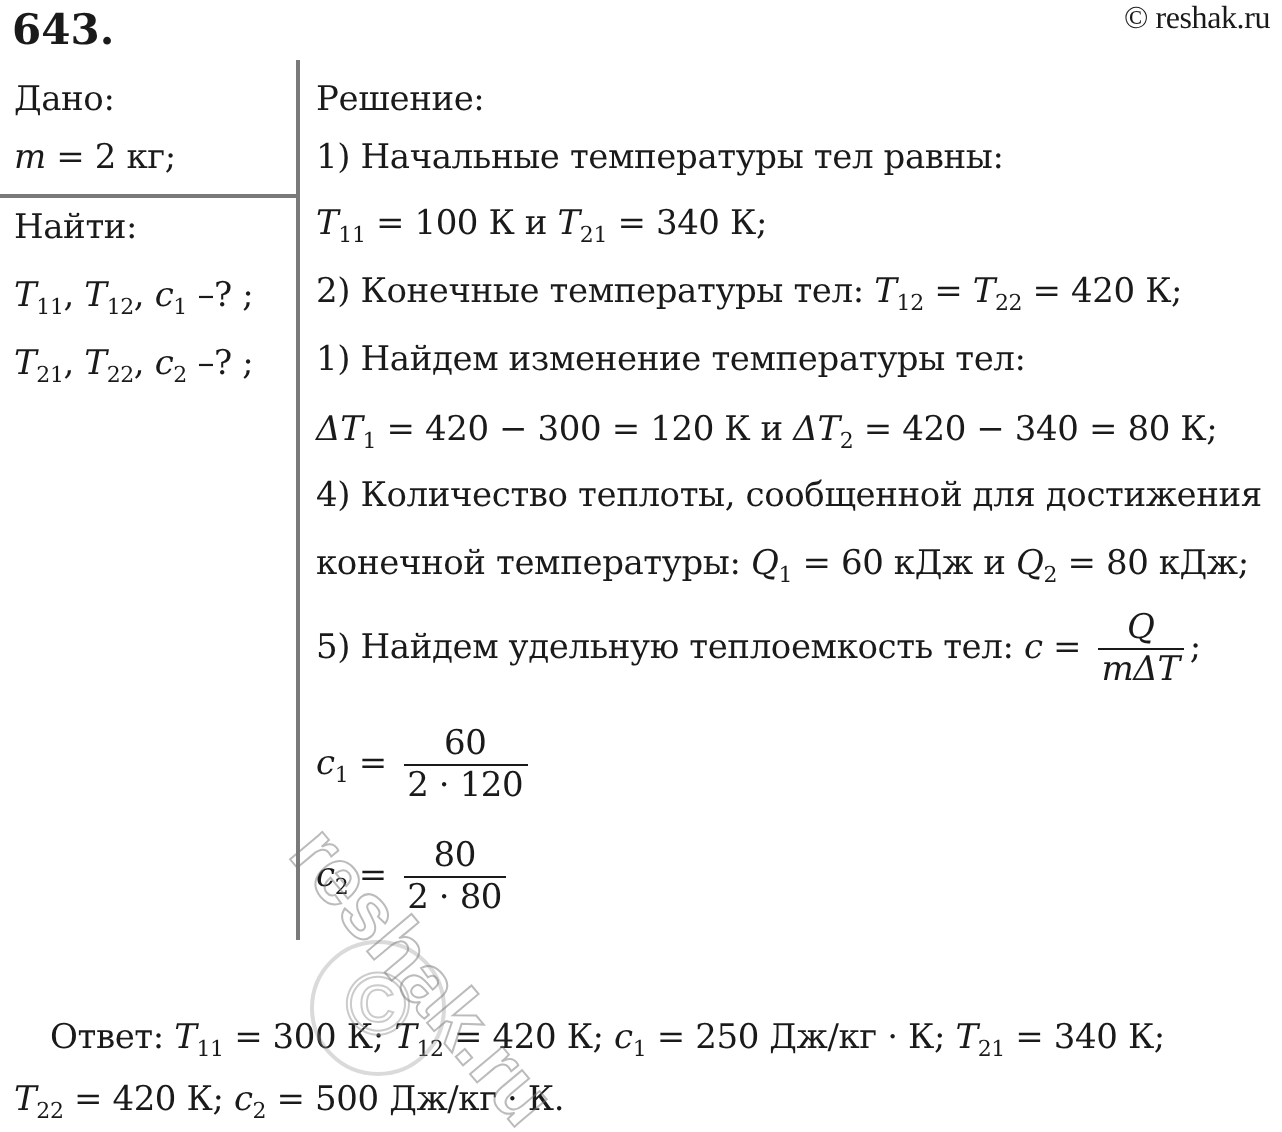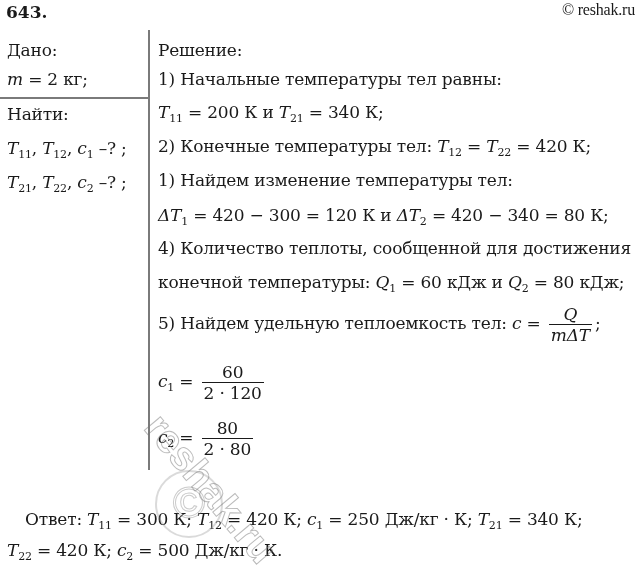--- a/index.html
+++ b/index.html
@@ -3,21 +3,21 @@
   <meta charset="utf-8">
   <style>
     html, body { margin: 0; padding: 0; background: #ffffff; }
     body {
       width: 641px; height: 566px; position: relative; overflow: hidden;
       font-family: "DejaVu Serif", "Liberation Serif", serif;
       color: #1a1a1a;
     }
     .abs { position: absolute; white-space: nowrap; }
     .txt { font-size: 17px; line-height: 20px; letter-spacing: -0.2px; }
-    .num { font-weight: bold; font-size: 17px; left: 6px; top: 2px; }
+    .num { font-weight: bold; font-size: 21px; left: 6px; top: 2px; }
     .copy { right: 6px; top: 0px; font-family: "Liberation Serif", serif; font-size: 16px; }
     .vline { position: absolute; left: 148px; top: 30px; width: 1.5px; height: 440px; background: #7a7a7a; }
     .hline { position: absolute; left: 0; top: 97px; width: 149px; height: 1.5px; background: #7a7a7a; }
     i.v { font-style: italic; }
     sub { font-size: 11px; vertical-align: -4px; line-height: 0; text-align: center; }
     .frac { display: inline-block; vertical-align: middle; text-align: center; margin: 0 3px; }
     .frac .n { display: block; padding: 0 2px; line-height: 20px; }
     .frac .d { display: block; border-top: 1.3px solid #1a1a1a; padding: 0 2px; line-height: 20px; }
     .wm { position: absolute; color: rgba(120,120,120,0.35); font-family: "Liberation Sans", sans-serif; pointer-events: none; }
     .wm-text { left: 150px; top: 470px; font-size: 40px; transform: rotate(50deg); transform-origin: left top;
@@ -43,21 +43,21 @@
 <div class="abs txt" style="left:7px;top:138px;">
   <i class="v">T</i><sub>11</sub><span>, </span><i class="v">T</i><sub>12</sub><span>, </span><i class="v">c</i><sub>1</sub><span> –? ;</span>
 </div>
 <div class="abs txt" style="left:7px;top:172px;">
   <i class="v">T</i><sub>21</sub><span>, </span><i class="v">T</i><sub>22</sub><span>, </span><i class="v">c</i><sub>2</sub><span> –? ;</span>
 </div>
 
 <div class="abs txt" style="left:158px;top:40px;">Решение:</div>
 <div class="abs txt" style="left:158px;top:69px;">1) Начальные температуры тел равны:</div>
 <div class="abs txt" style="left:158px;top:102px;">
-  <i class="v">T</i><sub>11</sub><span> = 200 К   и  </span><i class="v">T</i><sub>21</sub><span> = 340 К;</span>
+  <i class="v">T</i><sub>11</sub><span> = 100 К   и  </span><i class="v">T</i><sub>21</sub><span> = 340 К;</span>
 </div>
 <div class="abs txt" style="left:158px;top:136px;">
   <span>2) Конечные температуры тел: </span><i class="v">T</i><sub>12</sub><span> = </span><i class="v">T</i><sub>22</sub><span> = 420 К;</span>
 </div>
 <div class="abs txt" style="left:158px;top:170px;">1) Найдем изменение температуры тел:</div>
 <div class="abs txt" style="left:158px;top:205px;">
   <i class="v">ΔT</i><sub>1</sub><span> = 420 − 300 = 120 К   и   </span><i class="v">ΔT</i><sub>2</sub><span> = 420 − 340 = 80 К;</span>
 </div>
 <div class="abs txt" style="left:158px;top:238px;">4) Количество теплоты, сообщенной для достижения</div>
 <div class="abs txt" style="left:158px;top:272px;">

